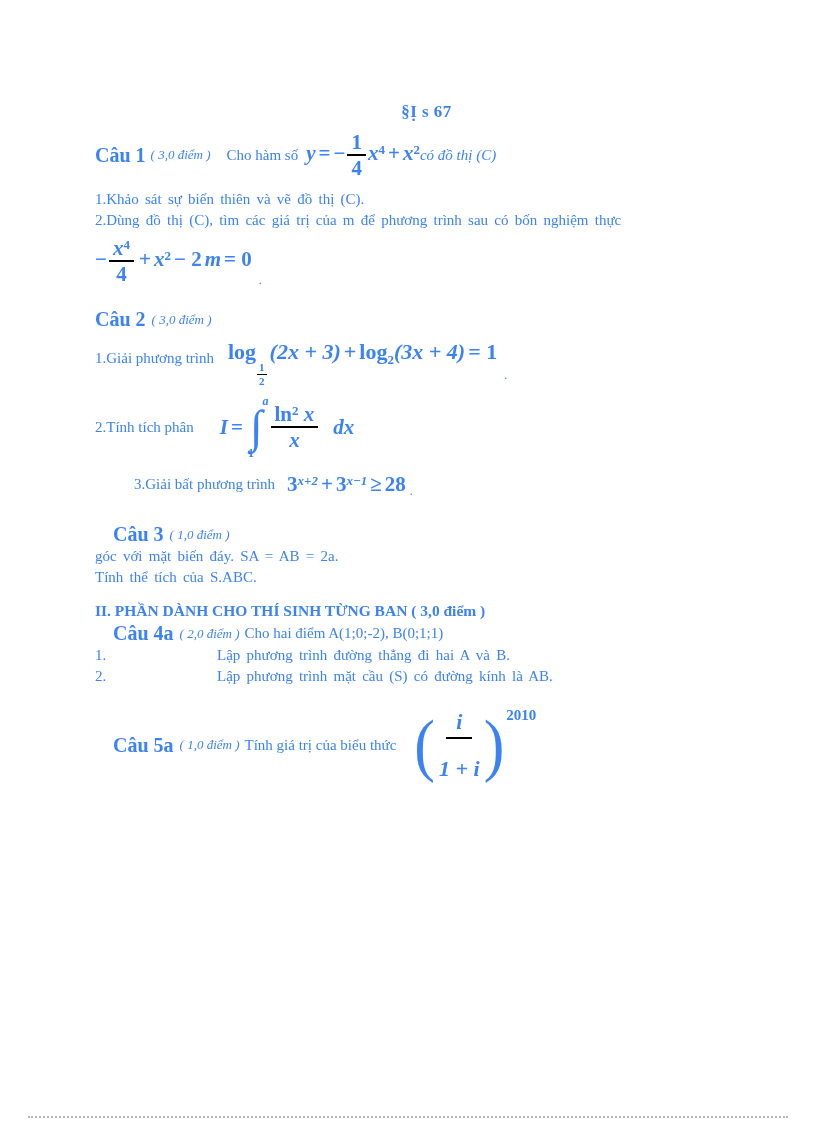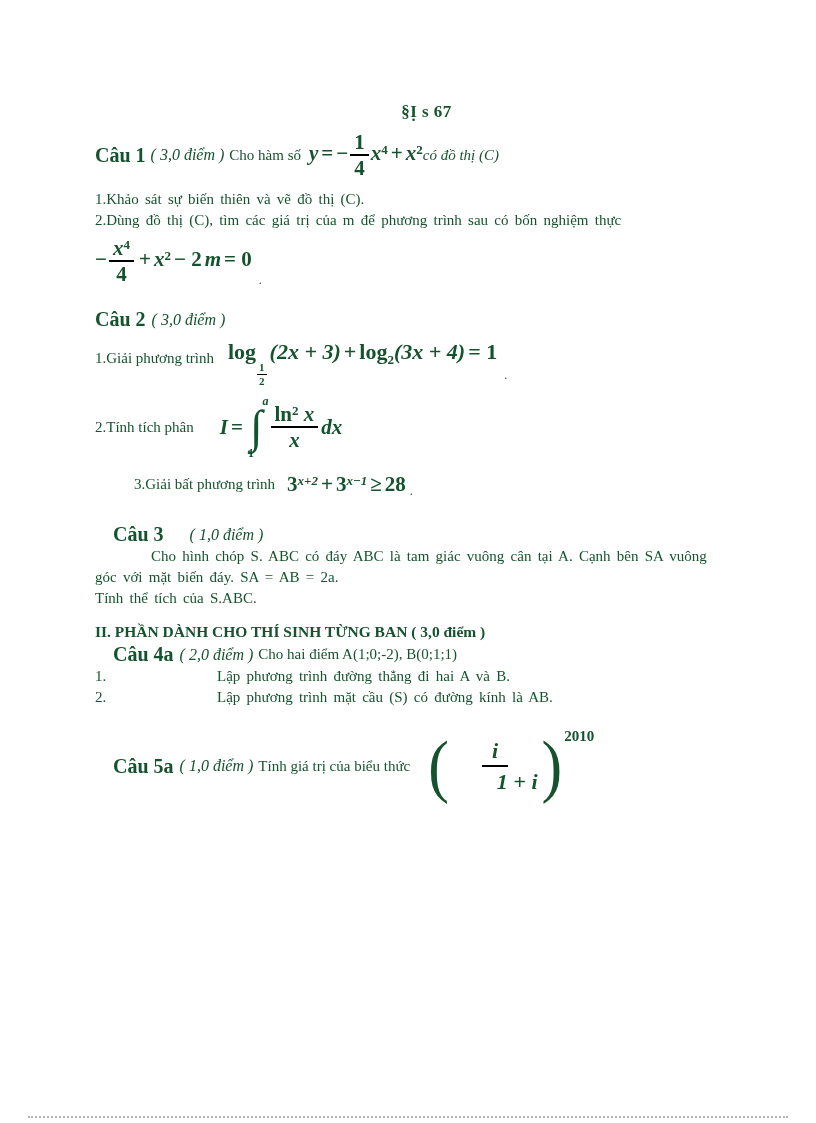--- a/index.html
+++ b/index.html
@@ -1,39 +1,39 @@
 <!DOCTYPE html>
 <html><head>
 <meta charset="utf-8">
 <style>
   html,body { margin:0; padding:0; background:#ffffff; }
   .page {
     position:relative;
     width:816px; height:1123px;
     background:#ffffff;
     font-family:"Liberation Serif", serif;
-    color:#14532d;
+    color:#3b82f6;
     overflow:hidden;
   }
   .content { position:absolute; left:95px; right:58px; top:102px; }
 
   .doc-title { text-align:center; font-weight:bold; font-size:17px; letter-spacing:.5px; }
 
   .h-bold { font-weight:bold; font-size:15.5px; }
   .part1-heading { margin-top:3px; }
   .part2-heading { margin-top:14px; }
 
   .line { font-size:15px; line-height:21px; word-spacing:2px; }
   .just { word-spacing:2.5px; }
 
   .row { display:flex; align-items:center; }
   .baseline-gap > * { margin-right:6px; }
 
   .cau-label { font-weight:bold; font-size:20px; }
-  .cau-points { font-style:italic; font-size:16px; }
+  .cau-points { font-style:italic; font-size:13px; }
   .plain { font-size:15px; }
 
   
   .math { font-weight:bold; font-size:21px; line-height:1; white-space:nowrap; }
   .mi { font-style:italic; }
   .msp { padding:0 3px; }
   sup.m { font-size:13px; vertical-align:6px; font-weight:bold; }
 
   .frac { display:inline-flex; flex-direction:column; align-items:center; vertical-align:middle; line-height:1.05; margin:0 2px; }
   .frac .ftop { border-bottom:2px solid #000; padding:0 4px 1px 4px; }
@@ -65,21 +65,21 @@
 
 <div class="page">
   <div class="content">
 
     <div class="doc-title">§Ị s 67</div>
 
 
     <div class="row" style="margin-top:4px; height:58px;">
       <span class="cau-label">Câu 1</span>
       <span class="cau-points" style="margin-left:5px;">( 3,0 điểm )</span>
-      <span class="plain" style="margin-left:5px;">Cho hàm số</span>
+      <span class="plain" style="margin-left:16px;">Cho hàm số</span>
       <span class="math" style="margin-left:8px;">
         <span class="mi">y</span><span class="msp">=</span><span>−</span><span class="frac">
             <span class="ftop">1</span>
             <span class="fbot">4</span>
           </span><span class="mi">x</span><sup class="m">4</sup><span class="msp">+</span><span class="mi">x</span><sup class="m">2</sup>
       </span>
       <span class="plain" style="margin-left:0;font-style:italic;">có đồ thị (C)</span>
     </div>
 
     <div class="line just" style="margin-top:5px;">1.Khảo sát sự biến thiên và vẽ đồ thị (C).</div>
@@ -118,37 +118,36 @@
           <span class="msp">=</span>
           <span class="int-col">
             <span class="int-up">a</span>
             <span class="int-glyph">∫</span>
             <span class="int-lo">1</span>
           </span>
           <span class="frac">
             <span class="ftop"><span>ln</span><sup class="m">2</sup>&nbsp;<span class="mi">x</span></span>
             <span class="fbot mi">x</span>
           </span>
-          <span class="mi" style="margin-left:1px;">dx</span>
+          <span class="mi" style="margin-left:13px;">dx</span>
       </span>
     </div>
 
     <div class="row" style="margin-top:2px; height:30px;margin-left:39px;">
       <span class="plain">3.Giải  bất phương  trình</span>
       <span class="math" style="margin-left:12px;">
         <span>3</span><sup class="m mi">x+2</sup><span class="msp">+</span><span>3</span><sup class="m mi">x−1</sup><span class="msp">≥</span><span>28</span>
       </span>
       <span class="tiny-period">.</span>
     </div>
 
-    <div class="row baseline-gap indent18" style="margin-top:24px;gap:20px;">
+    <div class="row baseline-gap indent18" style="margin-top:24px;">
       <span class="cau-label">Câu 3</span>
       <span class="cau-points">( 1,0 điểm )</span>
     </div>
-    <div class="line just findent">Cho hình  chóp  S. ABC có đáy ABC là tam giác vuông  cân tại A. Cạnh bên SA vuông</div>
     <div class="line just">góc với mặt biến đáy. SA = AB = 2a.</div>
     <div class="line just">Tính thể tích của S.ABC.</div>
 
     <div class="h-bold part2-heading">II. PHẦN DÀNH CHO THÍ SINH TỪNG BAN ( 3,0  điểm )</div>
 
     <div class="row indent18" style="margin-top:2px;">
       <span class="cau-label">Câu 4a</span>
       <span class="cau-points" style="margin-left:6px;">( 2,0 điểm )</span>
       <span class="plain" style="margin-left:5px;">Cho hai điểm  A(1;0;-2),  B(0;1;1)</span>
     </div>
@@ -160,21 +159,21 @@
     </div>
 
     <div class="row indent18" style="margin-top:14px; height:88px;">
       <span class="cau-label">Câu 5a</span>
       <span class="cau-points" style="margin-left:6px;">( 1,0 điểm )</span>
       <span class="plain" style="margin-left:5px;">Tính  giá  trị  của biểu  thức</span>
       <span class="bigexpr" style="margin-left:18px;">
         <span class="bigparen">(</span>
         <span class="math frac" style="font-size:22px; margin:0 4px;">
           <span class="ftop mi" style="padding:0 10px 3px;">i</span>
-          <span class="fbot mi" style="padding-top:3px;margin-left:44px;">1 + i</span>
+          <span class="fbot mi" style="padding-top:18px;">1 + i</span>
         </span>
         <span class="bigparen">)</span>
         <span class="bigexp">2010</span>
       </span>
     </div>
 
   </div>
 
   <div class="dotted-rule"></div>
 </div>

